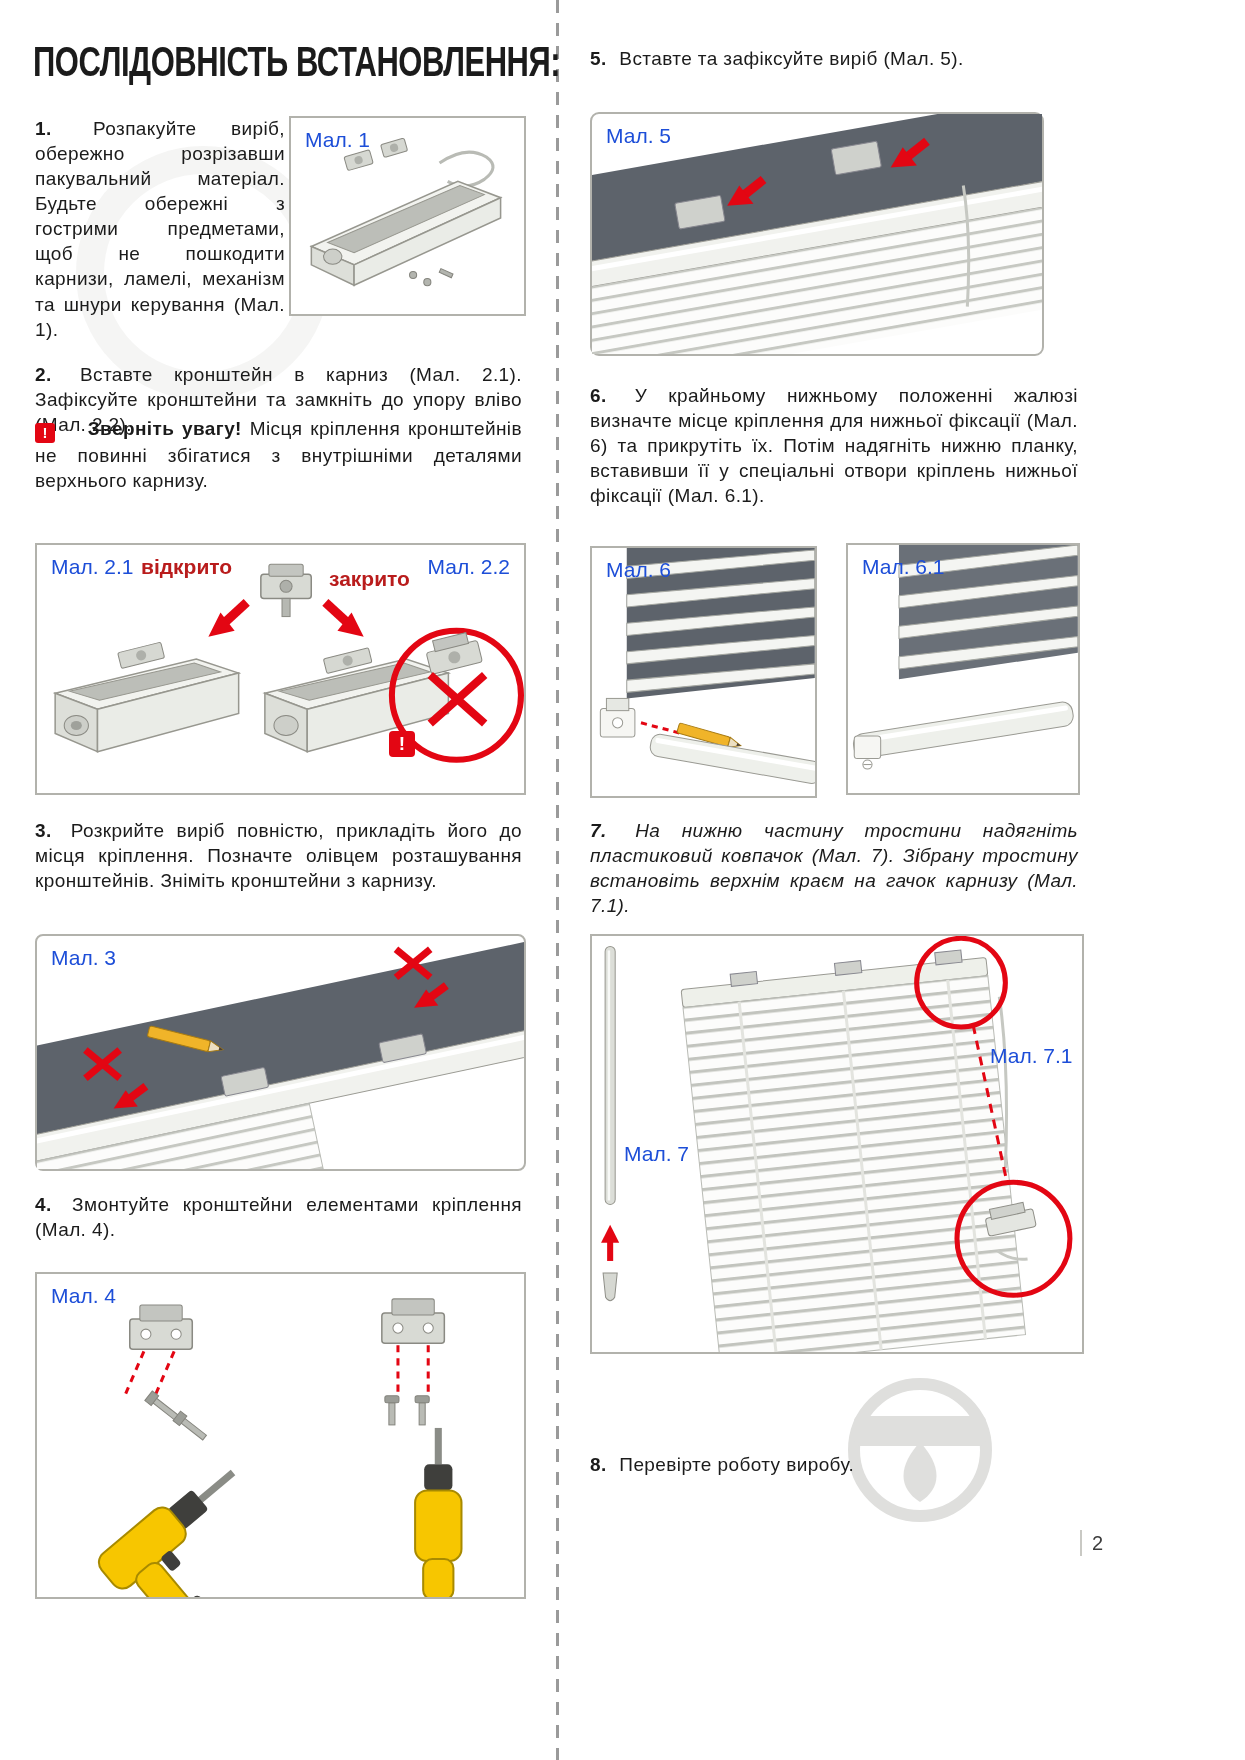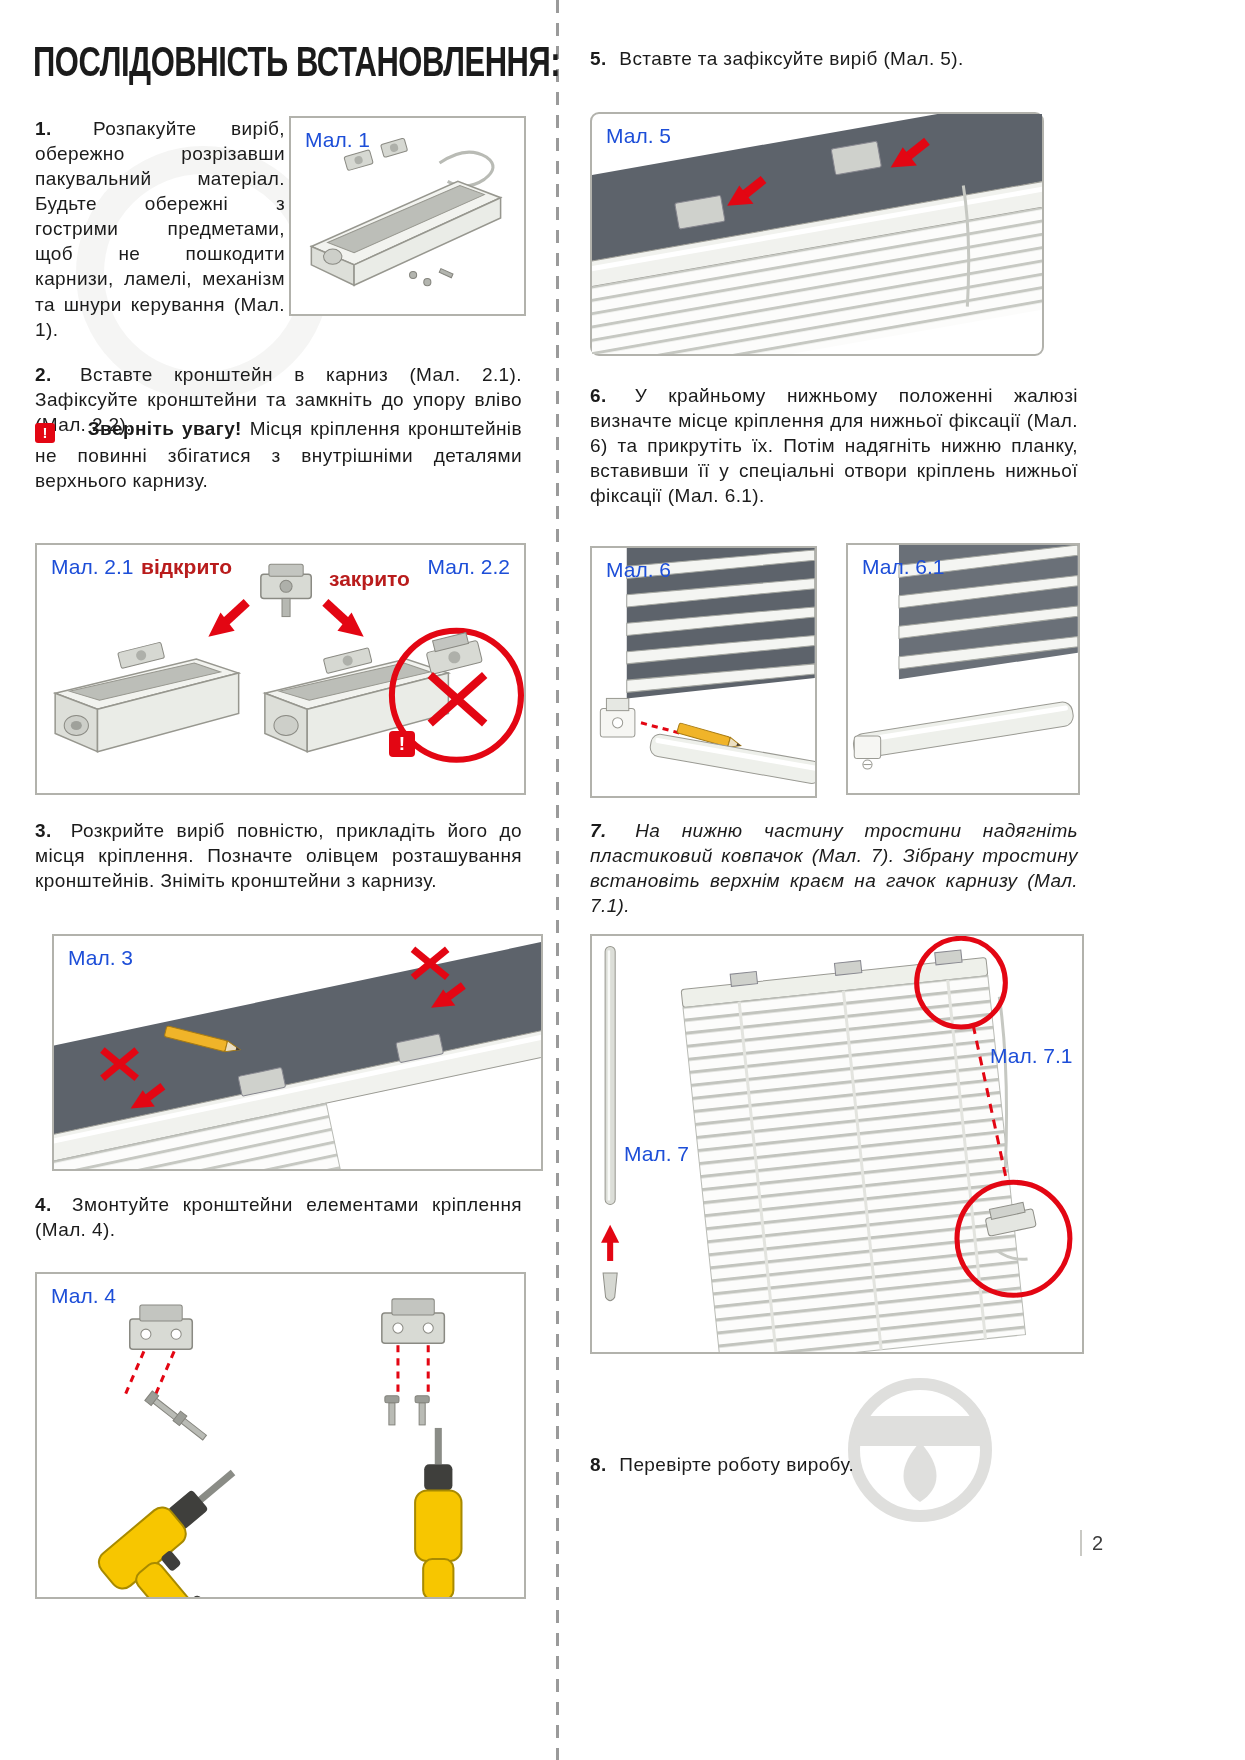--- a/index.html
+++ b/index.html
@@ -135,21 +135,21 @@
   <span class="redlabel" style="left:292px;top:10px;margin-top:12px;">закрито</span>
   <span class="figlabel" style="right:14px;top:10px;">Мал. 2.2</span>
   <span class="excl-badge" style="left:352px;top:186px;">!</span>
 </div>
 
 <p class="step" style="left:35px;top:818px;width:487px;">
   <b class="num">3.</b>
   <span>Розкрийте виріб повністю, прикладіть його до місця кріплення. Позначте олівцем розташування кронштейнів. Зніміть кронштейни з карнизу.</span>
 </p>
 
-<div class="figbox" style="left:52px;top:934px;width:487px;height:233px;">
+<div class="figbox" style="left:35px;top:934px;width:487px;height:233px;border-radius:8px;">
   <svg class="figsvg" viewBox="0 0 483 229">
     <defs>
       <pattern id="sl3" width="14" height="13" patternUnits="userSpaceOnUse">
         <rect width="14" height="13" fill="#fcfcfb"></rect>
           <rect width="14" height="3" fill="#c6c8c2"></rect>
       </pattern>
     </defs>
     <g transform="rotate(-12 240 120)">
       <rect x="-40" y="58" width="580" height="86" fill="#5d636b"></rect>
       <rect x="-40" y="144" width="580" height="26" fill="#f1f2ee" stroke="#9a9a93"></rect>

